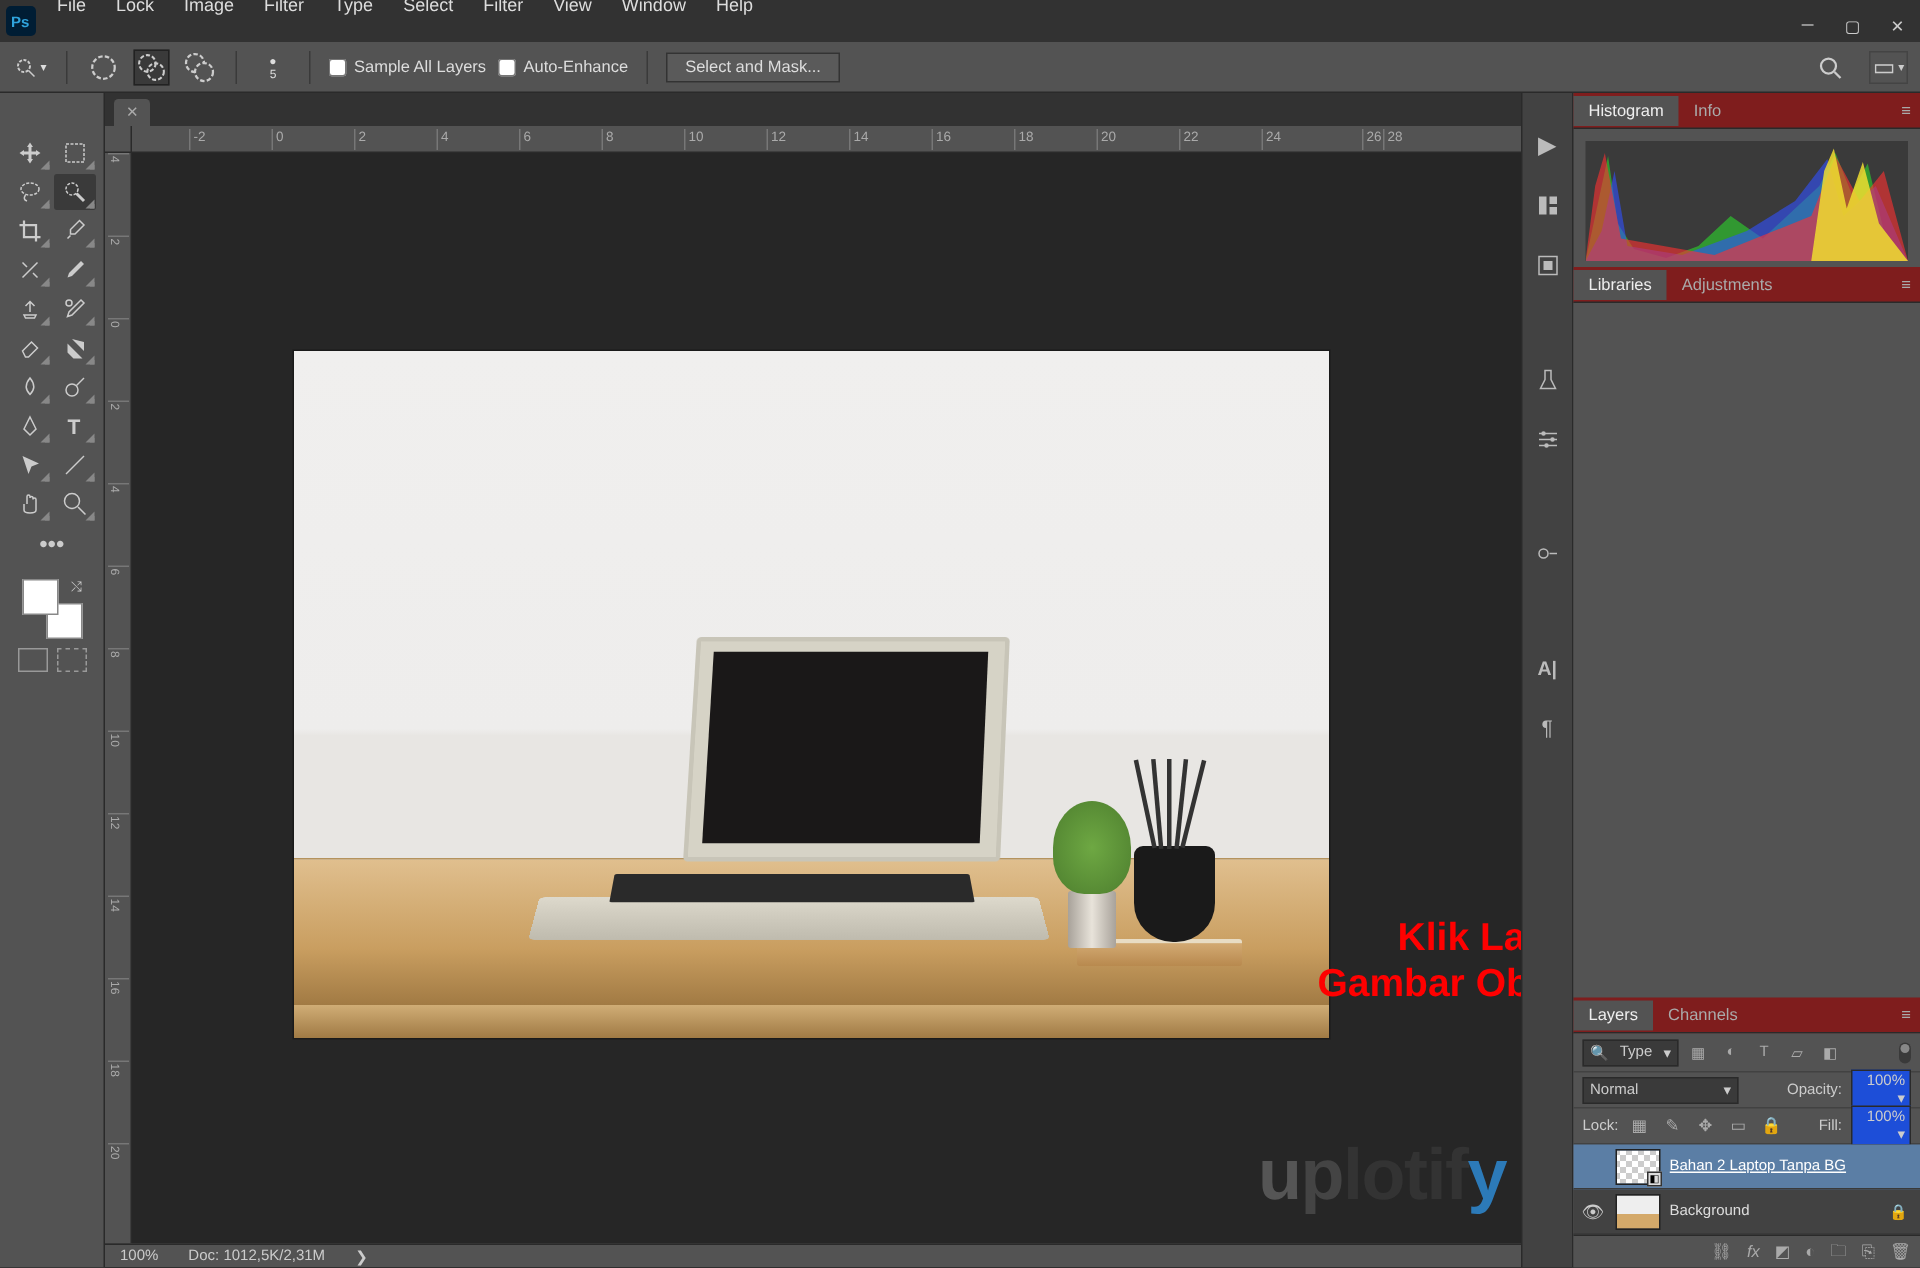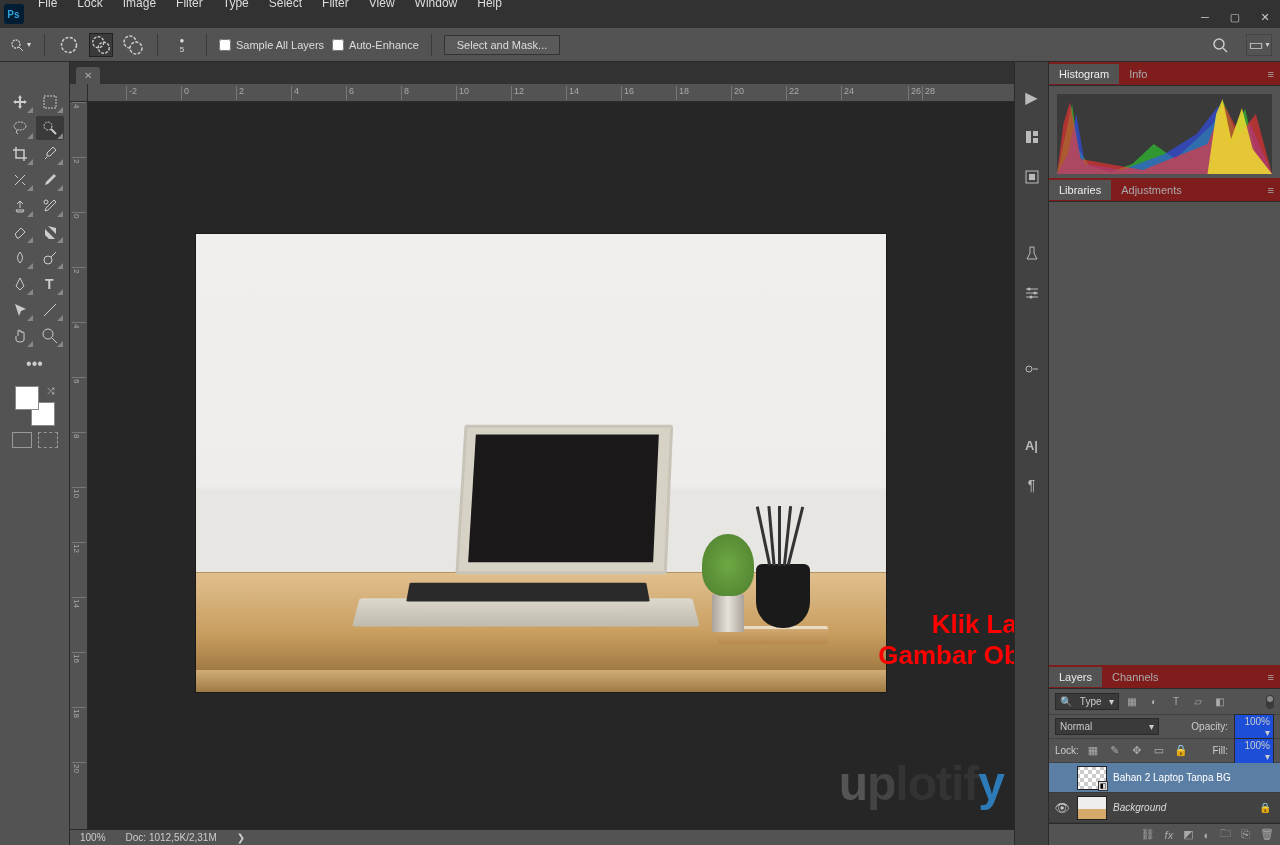--- a/index.html
+++ b/index.html
@@ -111,22 +111,22 @@
 .pct-select { background: #1d4ed8; color: #ccc; border: 1px solid #2a2a2a; font-size: 10px; padding: 1px 3px; width: 40px; text-align: right; }
 .lock-icon { width: 16px; height: 16px; display: flex; align-items: center; justify-content: center; color: #aaa; font-size: 11px; }
 .layer-list { background: #424242; }
 .layer-row { height: 30px; display: flex; align-items: center; padding: 0 4px; gap: 6px; border-bottom: 1px solid #3a3a3a; }
 .layer-row.selected { background: #5b7ea5; }
 .layer-eye { width: 18px; color: #ccc; text-align: center; font-size: 12px; }
 .layer-thumb { width: 30px; height: 24px; background: #fff; border: 1px solid #222; position: relative; }
 .layer-thumb.checker { background: repeating-conic-gradient(#ccc 0 25%, #fff 0 50%) 50% / 8px 8px; }
 .smart-badge { position: absolute; right: -2px; bottom: -2px; width: 10px; height: 10px; background: #ddd; border: 1px solid #333; font-size: 7px; display: flex; align-items: center; justify-content: center; }
 .layer-name { color: #ddd; font-size: 10px; flex: 1; white-space: nowrap; overflow: hidden; }
-.layer-row.selected .layer-name { color: #fff; }
-.layer-name.italic { font-style: italic; }
+.layer-row.selected .layer-name { color: #fff; text-decoration: underline; }
+.layer-name.italic { }
 .layer-lock-end { color: #bbb; font-size: 10px; margin-right: 4px; }
 .layers-footer { height: 22px; display: flex; align-items: center; justify-content: flex-end; gap: 10px; padding: 0 6px; color: #aaa; font-size: 11px; border-top: 1px solid #2a2a2a; }
 .layers-spacer { flex: 1; background: #424242; }
 </style>
 </head>
 <body>
 
 <div class="titlebar">
   <div class="ps-logo">
     <svg viewBox="0 0 24 24">

